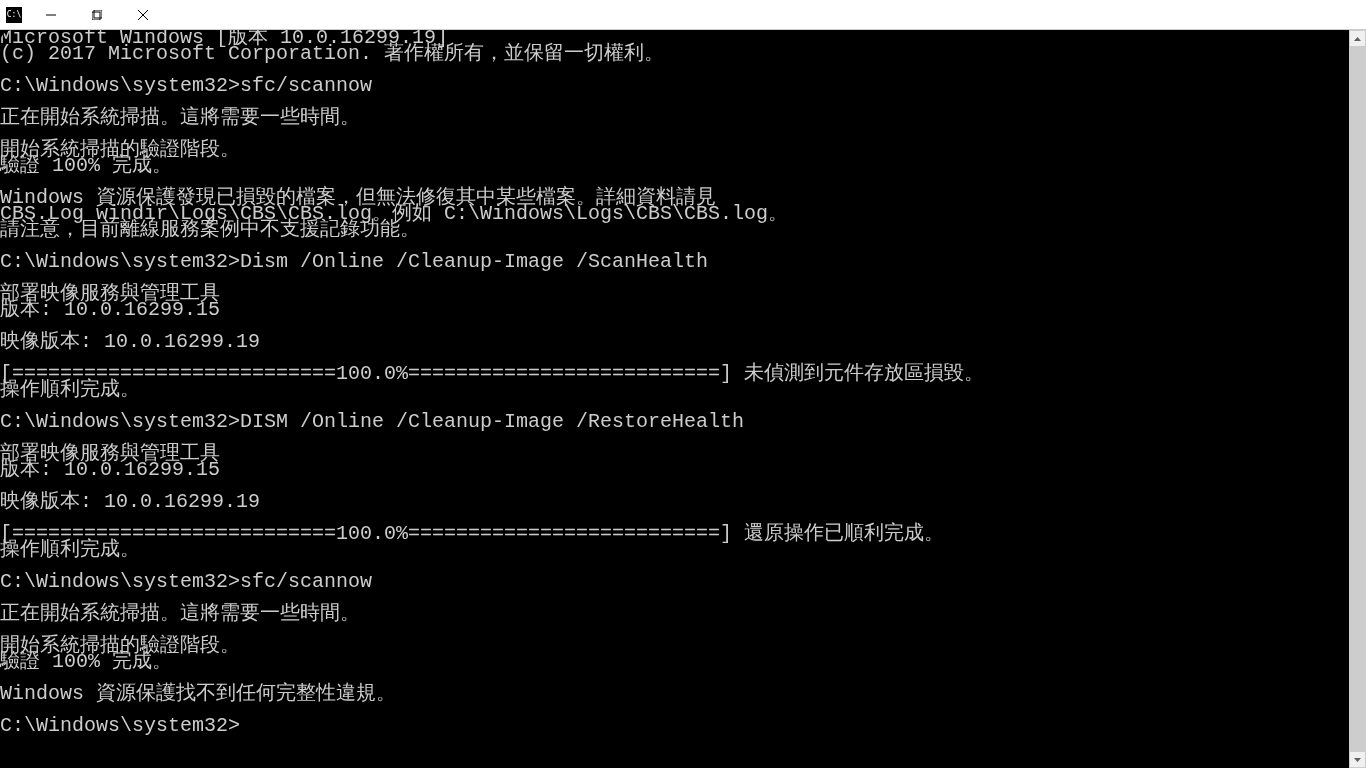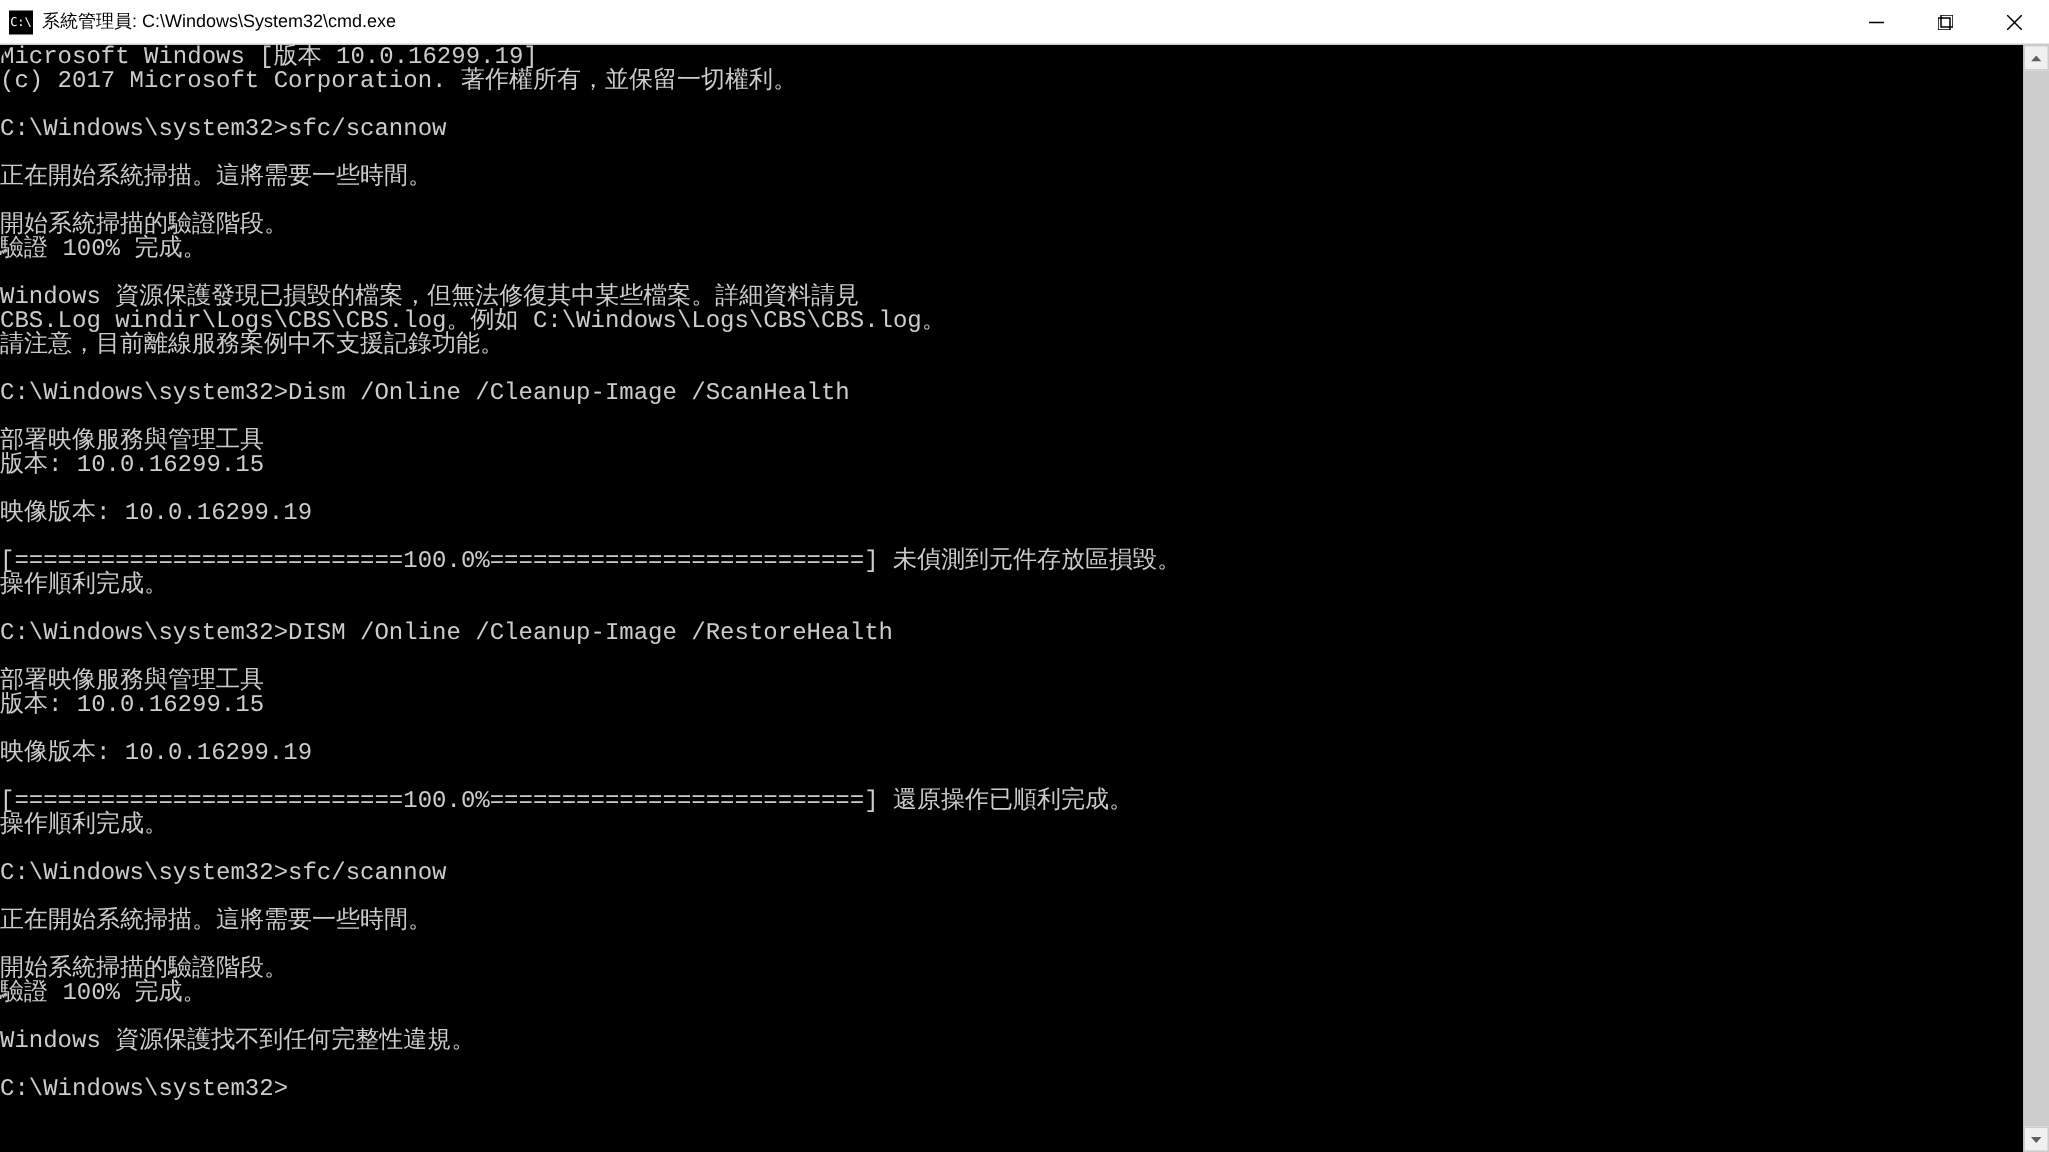--- a/index.html
+++ b/index.html
@@ -57,21 +57,21 @@
       height: 10px;
     }
     .console-area {
       display: flex;
       height: calc(100% - 30px);
     }
     .console {
       background: #000;
       color: #ccc;
       font-family: "MingLiU", "NSimSun", Consolas, "Courier New", monospace;
-      font-size: 16px;
+      font-size: 20px;
       line-height: 16px;
       padding: 0;
       flex: 1;
       white-space: pre;
       overflow: hidden;
       letter-spacing: 0px;
       border-radius: 13px;
     }
     .console .line {
       min-height: 16px;
@@ -101,21 +101,20 @@
       width: 100%;
       height: 100%;
       background: #cdcdcd;
     }
   </style>
 </head>
 <body>
 
 <div class="titlebar">
   <span class="titlebar-icon">C:\</span>
-  <span class="titlebar-text">系統管理員: C:\Windows\System32\cmd.exe</span>
   <div class="titlebar-buttons">
     <div class="titlebar-btn">
       <svg viewBox="0 0 10 10">
           <line x1="0" y1="5" x2="10" y2="5" stroke="#000" stroke-width="1"></line>
         </svg>
     </div>
     <div class="titlebar-btn">
       <svg viewBox="0 0 10 10">
         <rect x="0" y="2" width="8" height="8" fill="none" stroke="#000" stroke-width="1"></rect>
         <rect x="2" y="0" width="8" height="8" fill="none" stroke="#000" stroke-width="1"></rect>

